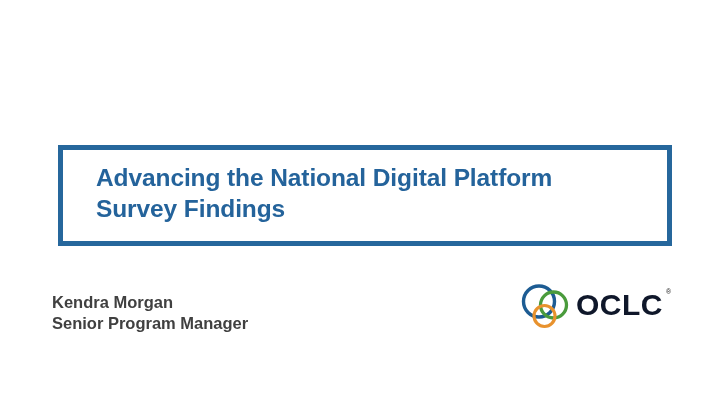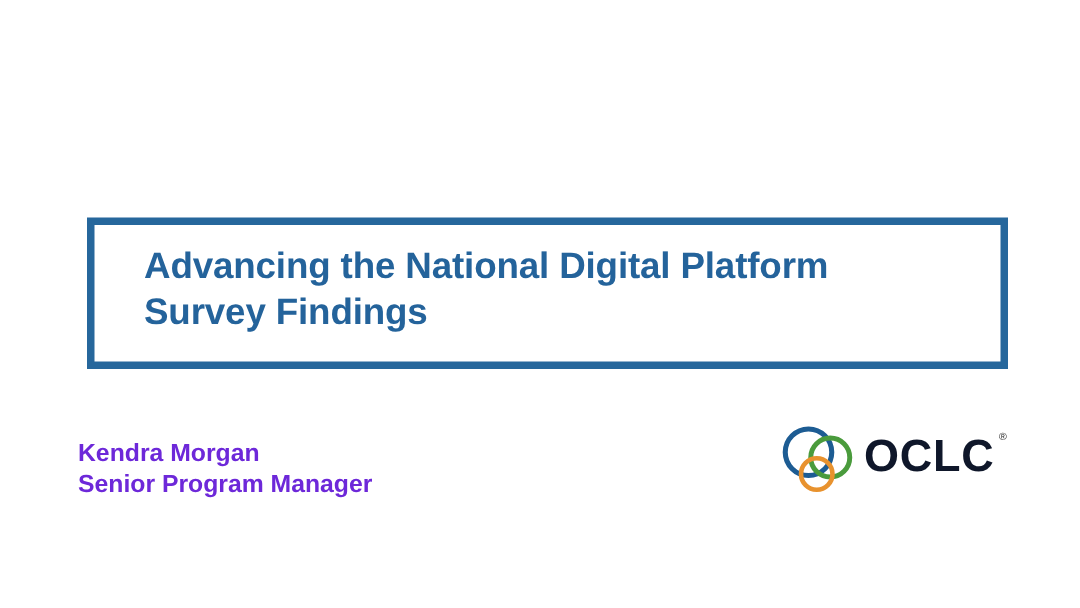--- a/index.html
+++ b/index.html
@@ -44,21 +44,21 @@
     letter-spacing: -0.1px;
     white-space: pre-line;
   }
 
   
   .byline {
     position: absolute;
     left: 52px;
     top: 292px;
     margin: 0;
-    color: #6d28d9;
+    color: #404040;
     font-family: "Liberation Sans", sans-serif;
     font-weight: bold;
     font-size: 16.5px;
     line-height: 21px;
     white-space: pre-line;
   }
 
   
   .logo {
     position: absolute;

